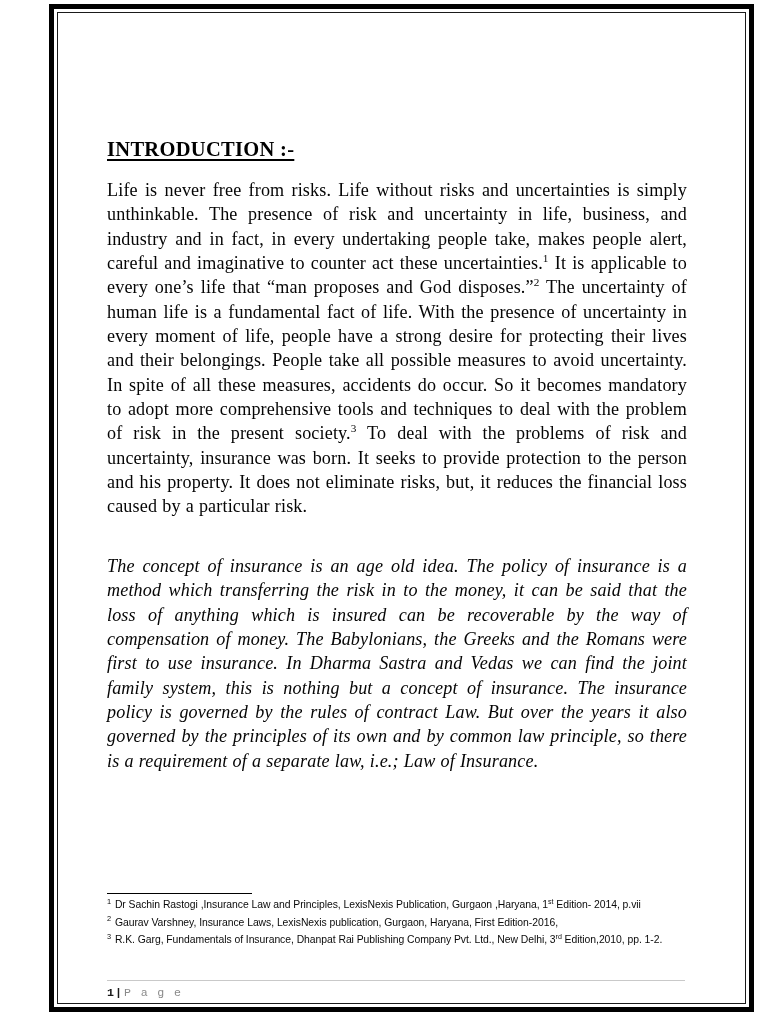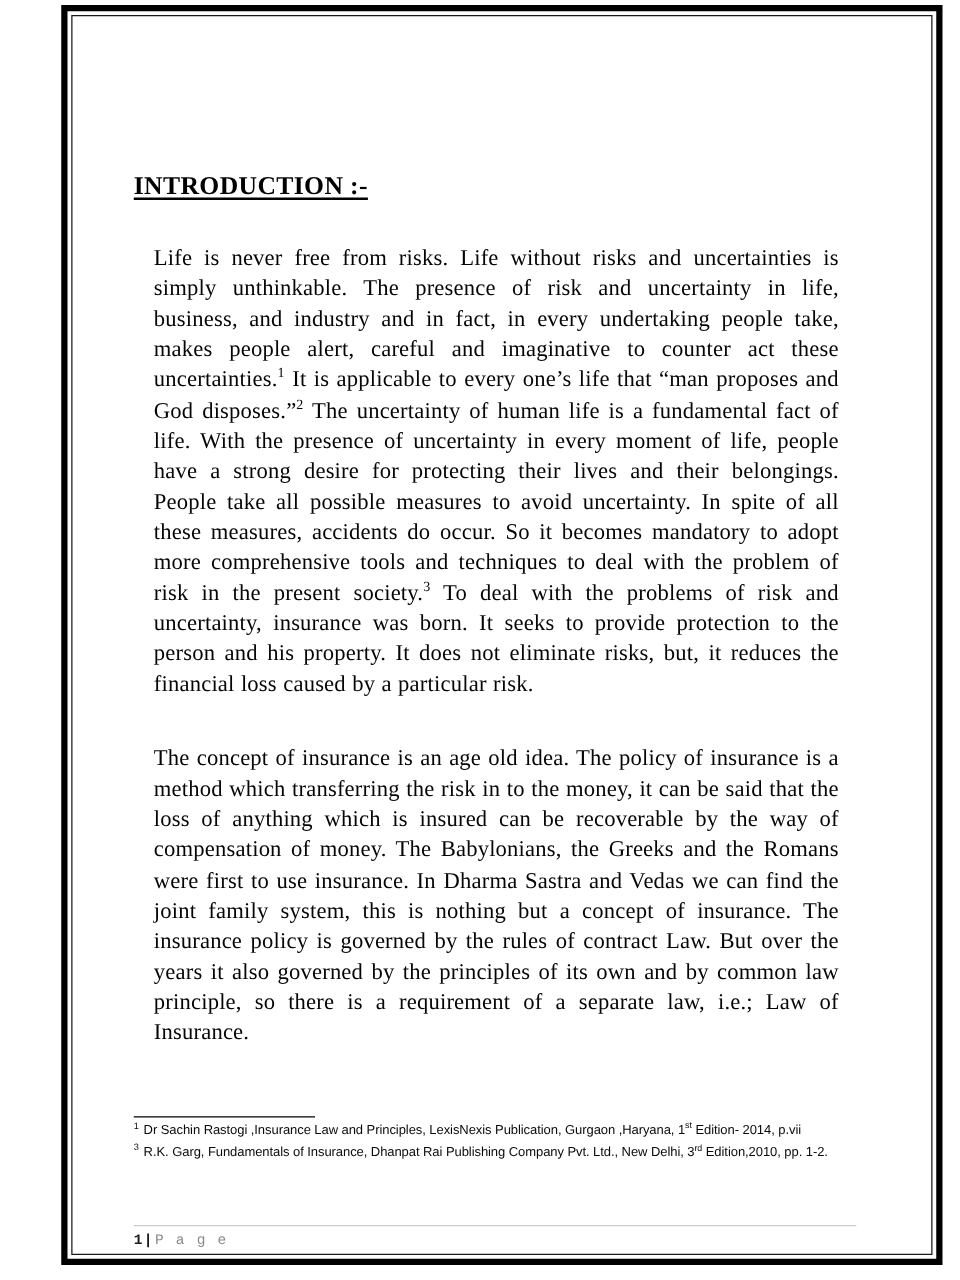--- a/index.html
+++ b/index.html
@@ -68,32 +68,33 @@
   }
 
   .body-block {
     position: absolute;
     top: 178px;
     left: 0;
     width: 580px;
   }
 
   p.para {
-    margin: 16px;
+    margin: 0;
     text-align: justify;
     text-justify: inter-word;
     font-family: "Liberation Serif", serif;
     font-size: 18.1px;
     line-height: 24.35px;
     color: #050505;
     letter-spacing: 0.15px;
     word-spacing: 0.4px;
   }
   p.para.second {
     margin-top: 35px;
+    font-style: italic;
   }
   p.para sup {
     font-size: 0.62em;
     line-height: 0;
     vertical-align: super;
   }
 
   
   .footnote-area {
     position: absolute;
@@ -176,20 +177,21 @@
       <p class="para" id="para-1">Life is never free from risks. Life without risks and uncertainties is simply unthinkable. The presence of risk and uncertainty in life, business, and industry and in fact, in every undertaking people take, makes people alert, careful and imaginative to counter act these uncertainties.<sup>1</sup> It is applicable to every one’s life that “man proposes and God disposes.”<sup>2</sup> The uncertainty of human life is a fundamental fact of life. With the presence of uncertainty in every moment of life, people have a strong desire for protecting their lives and their belongings. People take all possible measures to avoid uncertainty. In spite of all these measures, accidents do occur. So it becomes mandatory to adopt more comprehensive tools and techniques to deal with the problem of risk in the present society.<sup>3</sup> To deal with the problems of risk and uncertainty, insurance was born. It seeks to provide protection to the person and his property. It does not eliminate risks, but, it reduces the financial loss caused by a particular risk.</p>
       <p class="para second" id="para-2">The concept of insurance is an age old idea. The policy of insurance is a method which transferring the risk in to the money, it can be said that the loss of anything which is insured can be recoverable by the way of compensation of money. The Babylonians, the Greeks and the Romans were first to use insurance. In Dharma Sastra and Vedas we can find the joint family system, this is nothing but a concept of insurance. The insurance policy is governed by the rules of contract Law. But over the years it also governed by the principles of its own and by common law principle, so there is a requirement of a separate law, i.e.; Law of Insurance.</p>
     </div>
 
   </div>
 
   <div class="footnote-area">
     <div class="footnote-rule"></div>
     <div id="footnote-list">
         <div class="footnote"><span class="fn-marker">1</span> Dr Sachin Rastogi ,Insurance Law and Principles, LexisNexis Publication, Gurgaon ,Haryana,  1<span class="ord">st</span> Edition- 2014, p.vii</div>
+        <div class="footnote"><span class="fn-marker">2</span> Gaurav Varshney, Insurance Laws, LexisNexis publication, Gurgaon, Haryana, First Edition-2016,</div>
         <div class="footnote"><span class="fn-marker">3</span> R.K. Garg, Fundamentals of Insurance, Dhanpat Rai Publishing Company Pvt. Ltd., New Delhi, 3<span class="ord">rd</span> Edition,2010, pp. 1-2.</div>
       </div>
   </div>
 
   <div class="footer-area">
     <div class="footer-rule"></div>
     <div class="footer-text">
       <span class="pg-num">1</span><span class="pg-sep">|</span><span>P a g e</span>
     </div>
   </div>

